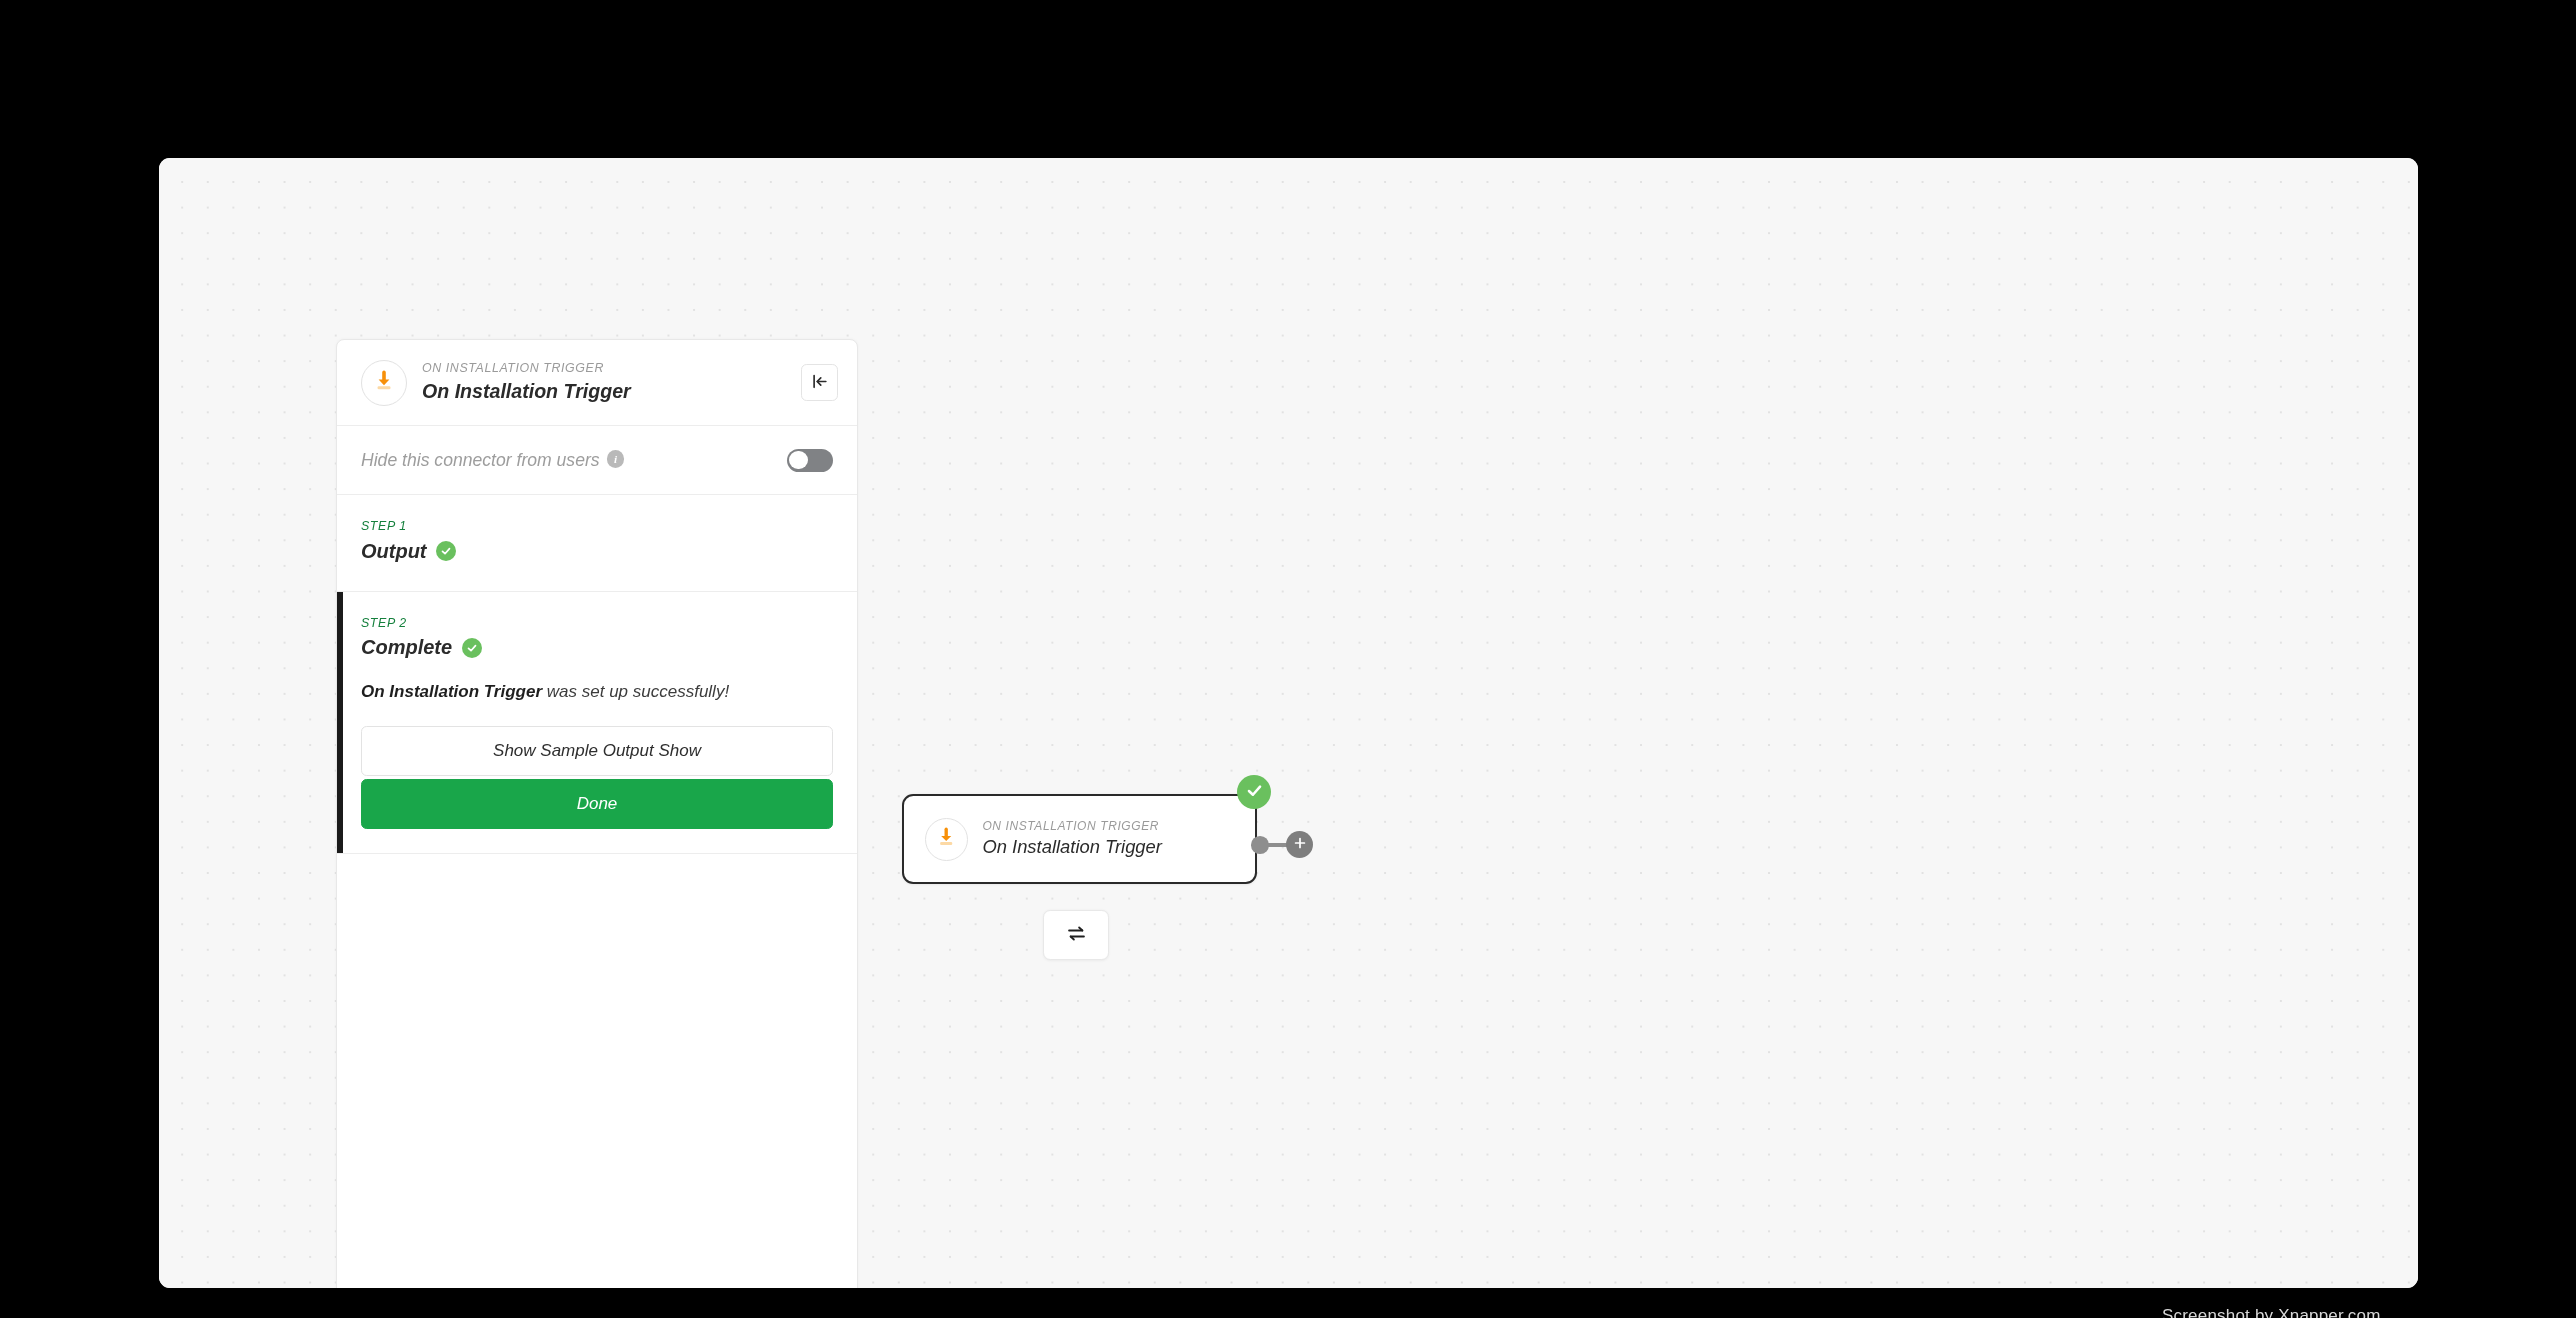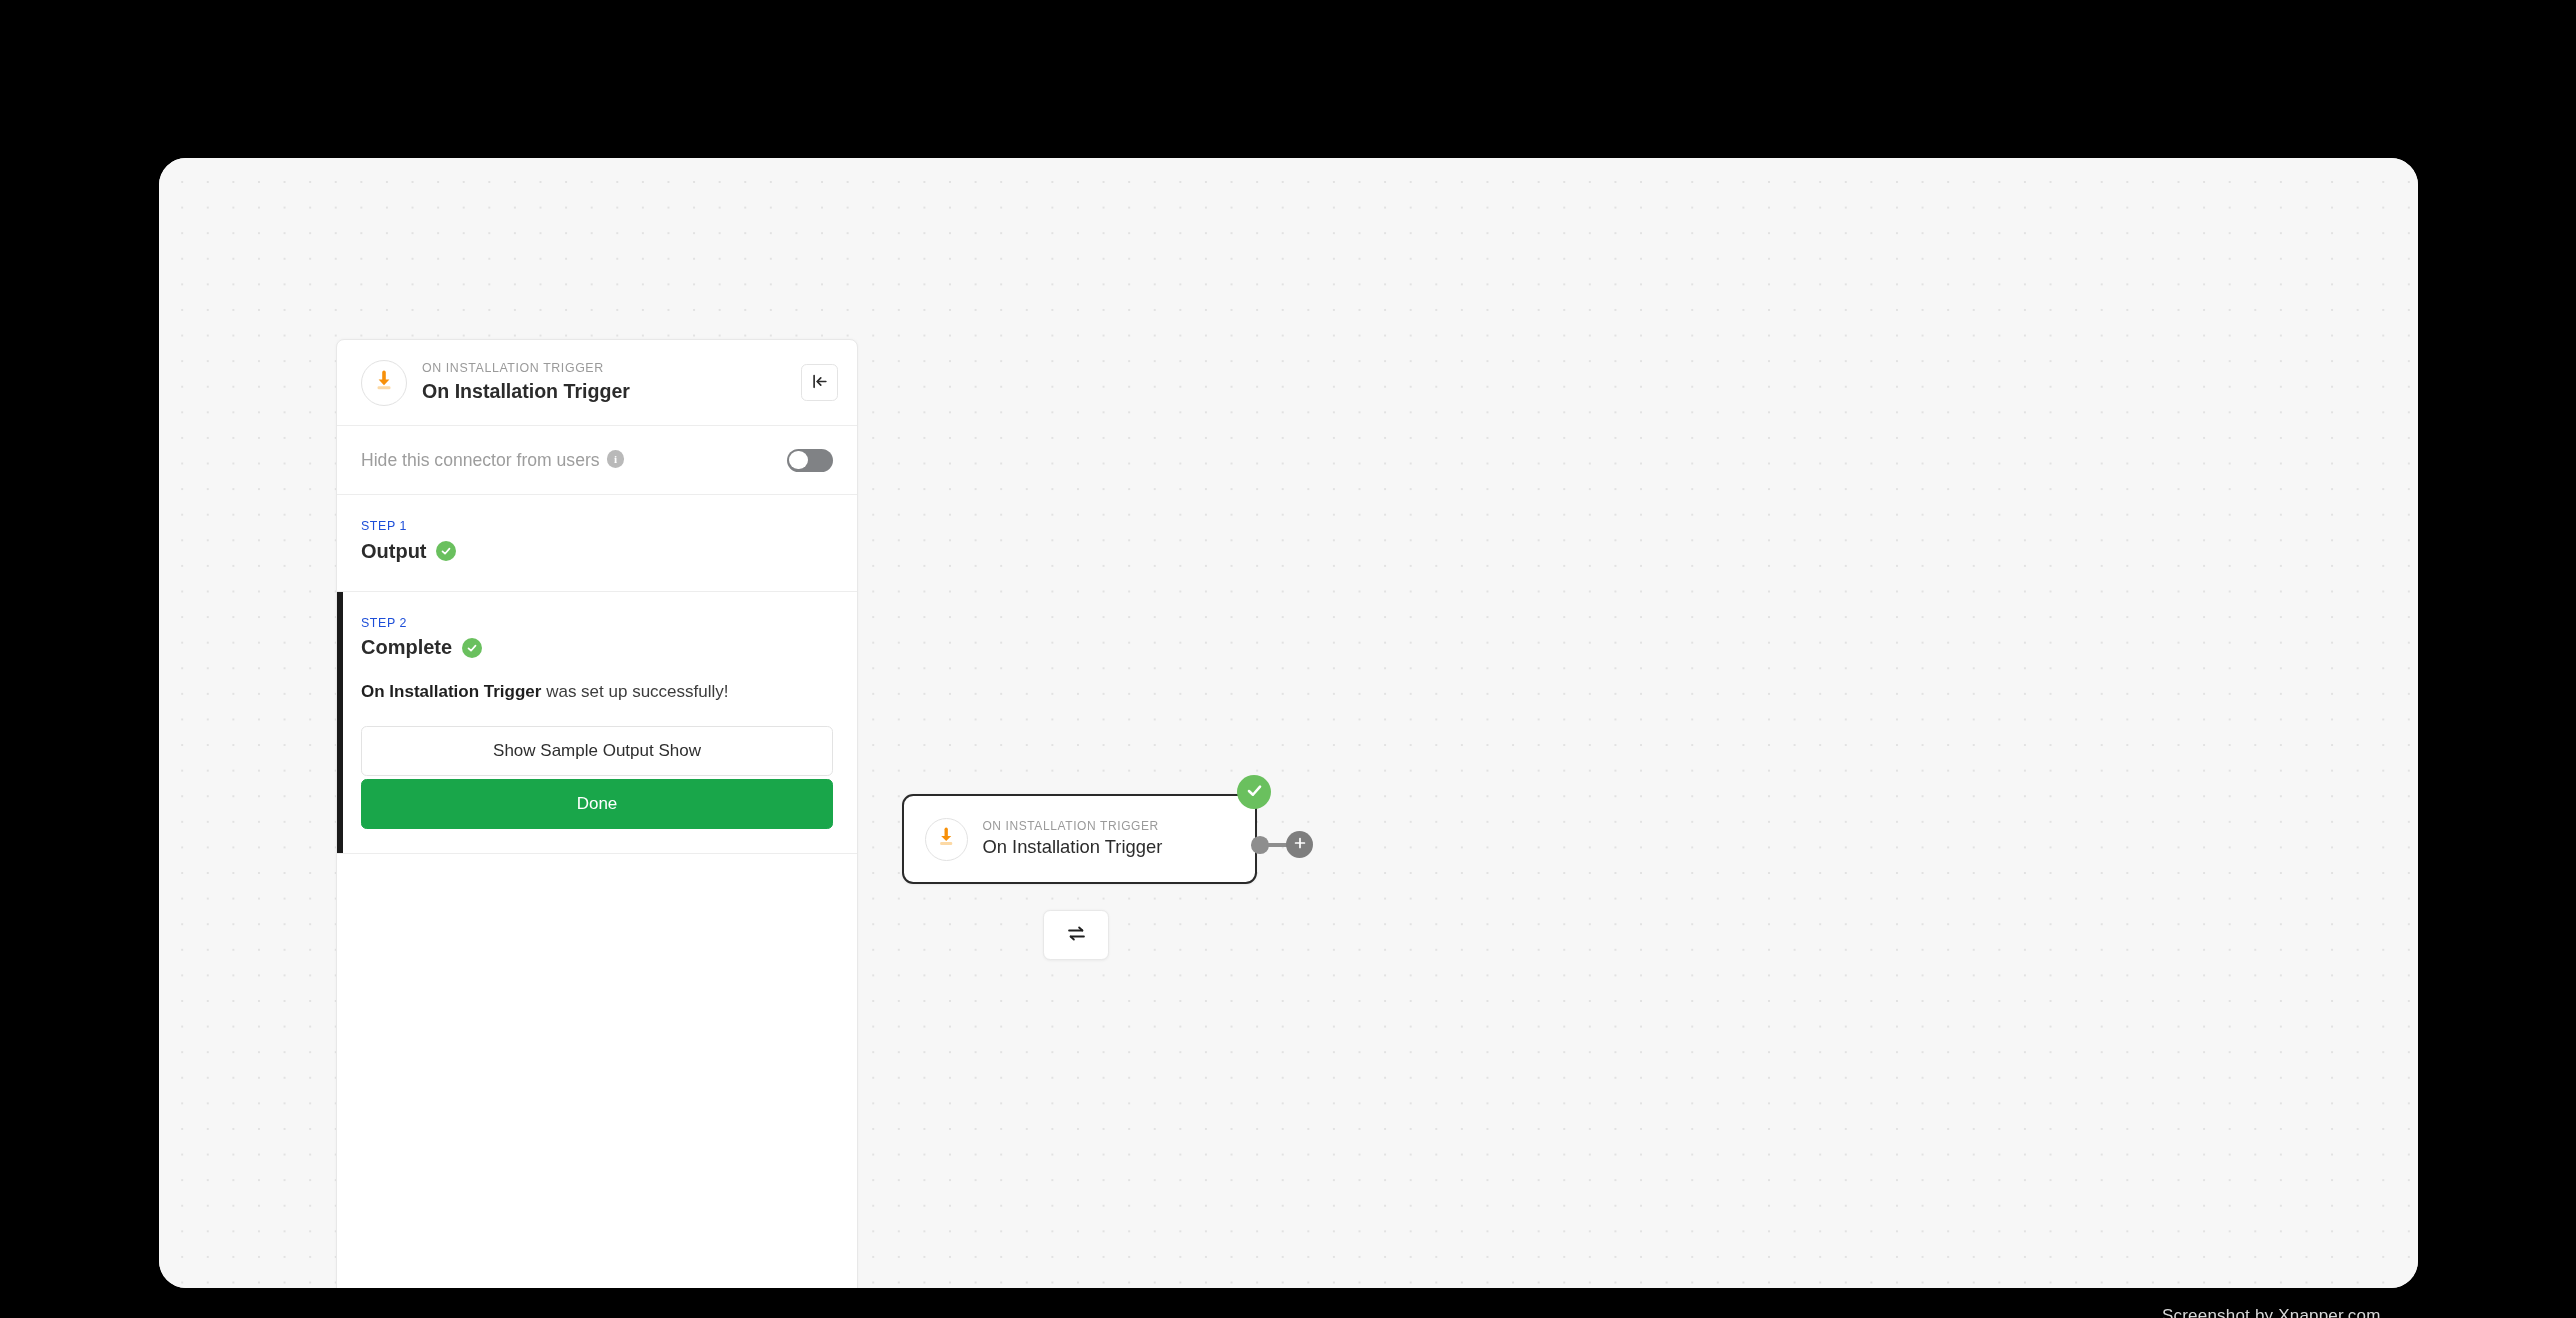--- a/index.html
+++ b/index.html
@@ -13,22 +13,23 @@
   }
 
   
   #app-window {
     position: absolute;
     left: 159px;
     top: 158px;
     width: 2259px;
     height: 1130px;
     background: #f7f7f7;
-    border-radius: 27px;
+    border-radius: 11px;
     overflow: hidden;
+    font-style: italic;
   }
 
   
   #canvas {
     position: absolute;
     inset: 0;
     background-color: #f7f7f7;
     background-image: radial-gradient(#e2e2e2 1.3px, transparent 1.4px);
     background-size: 25.6px 25.6px;
     background-position: 10.4px 11.2px;
@@ -145,21 +146,21 @@
   .step.active::before {
     content: "";
     position: absolute;
     left: 0; top: 0; bottom: 0;
     width: 5.6px;
     background: #1b1b1b;
   }
   .step-eyebrow {
     font-size: 12.4px;
     letter-spacing: 0.6px;
-    color: #1d4ed8;
+    color: #15803d;
     line-height: 1.2;
   }
   .step-title-row {
     display: flex;
     align-items: center;
     margin-top: 4.8px;
   }
   .step-title {
     font-size: 20px;
     font-weight: 700;

